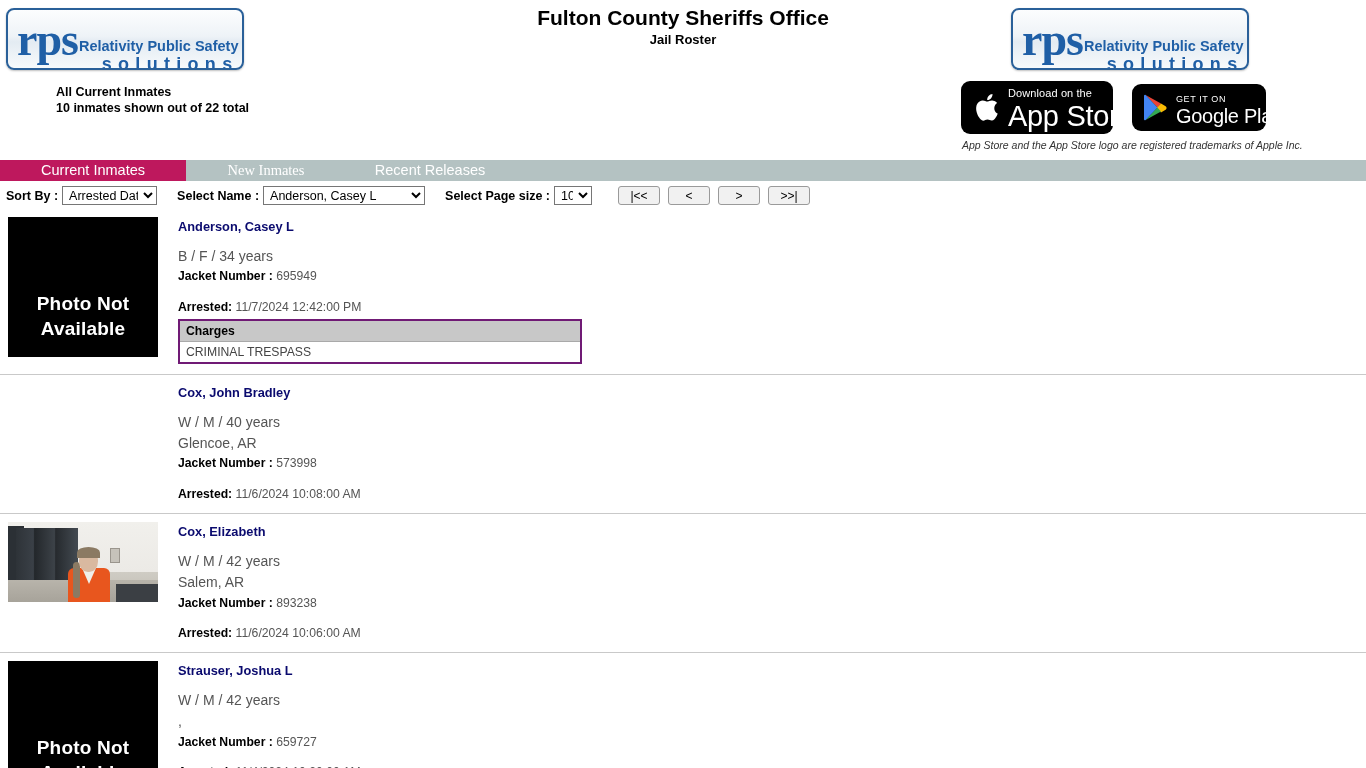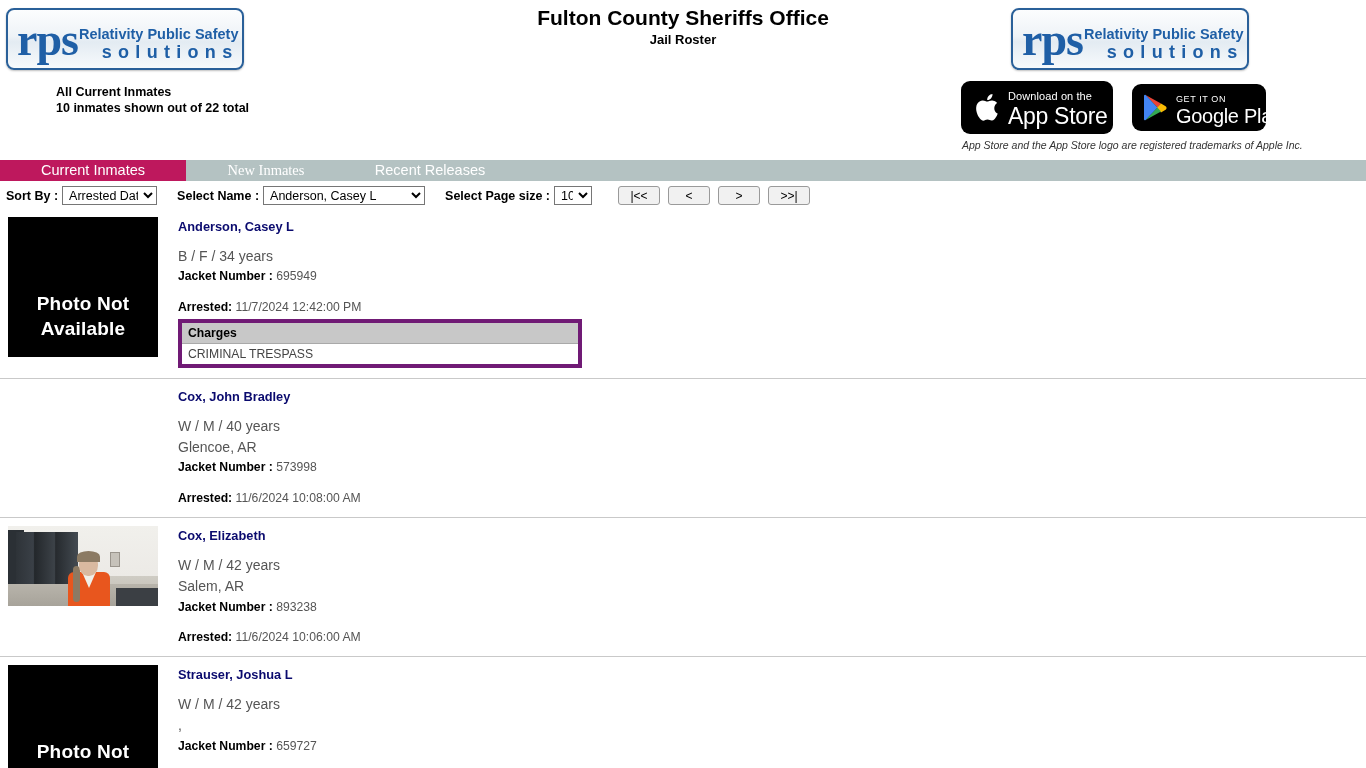--- a/index.html
+++ b/index.html
@@ -57,21 +57,21 @@
     color: #1f5fa6;
     line-height: 0.9;
     margin-left: 9px;
     letter-spacing: -1px;
     position: relative;
     top: 1px;
   }
   .logo-words {
     margin-left: 1px;
     position: relative;
-    top: 6px;
+    top: 18px;
   }
   .logo-words .l1 {
     font-family: "Liberation Sans", sans-serif;
     font-weight: bold;
     font-size: 14.5px;
     color: #1f5fa6;
     line-height: 1.05;
     white-space: nowrap;
   }
   .logo-words .l2 {
@@ -138,21 +138,21 @@
   .badge .glyph { flex: none; display: flex; align-items: center; justify-content: center; }
   .badge .txt { margin-left: 8px; color: #fff; }
   .badge .small {
     font-size: 11px;
     line-height: 1.05;
     letter-spacing: 0.1px;
     white-space: nowrap;
   }
   .badge.google .small { font-size: 9px; letter-spacing: 0.6px; }
   .badge .big {
-    font-size: 23px;
+    font-size: 29px;
     line-height: 1.08;
     letter-spacing: -0.3px;
     white-space: nowrap;
   }
   .badge.google .big { font-size: 20px; }
 
   .trademark {
     position: absolute;
     left: 962px;
     top: 139px;
@@ -340,21 +340,21 @@
     font-size: 12.2px;
     color: #555;
     margin-top: 13px;
     line-height: 1.4;
   }
   .arrested b { color: #000; }
 
   .charges {
     margin-top: 3px;
     width: 404px;
-    border: 4px solid #701a75;
+    border: 2px solid #701a75;
     border-collapse: collapse;
     background: #fff;
   }
   .charges th {
     background: #c8c8c8;
     text-align: left;
     font-size: 12.2px;
     font-weight: bold;
     padding: 3px 6px;
     border-bottom: 1px solid #a9a9a9;

